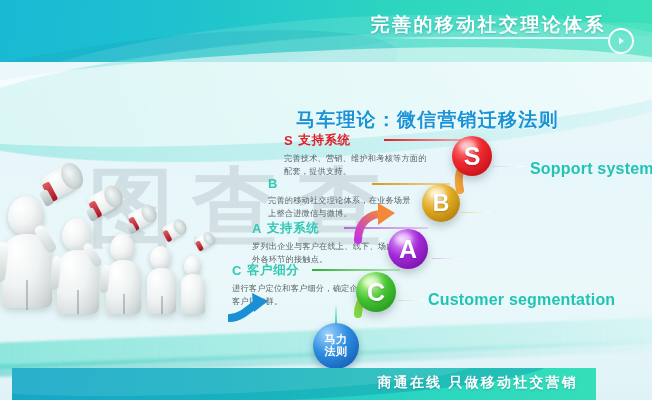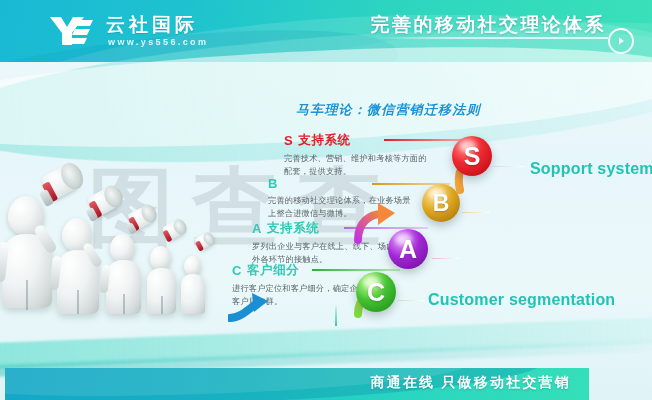--- a/index.html
+++ b/index.html
@@ -121,24 +121,23 @@
   }
   .mega-band{position:absolute;background:linear-gradient(180deg,#e05a63,#a8111f);border-radius:2px;}
   .mega-handle{position:absolute;background:linear-gradient(180deg,#e3e9e9,#aeb8b8);border-radius:3px;}
   .mega-mouth{
     position:absolute;border-radius:50%;
     background:radial-gradient(ellipse at 45% 35%,#f3f6f6 0%,#cfd7d7 55%,#9fa9a9 100%);
   }
 
   
   .main-title{
-    position:absolute;left:296px;top:101px;font-size:13px;font-weight:700;
+    position:absolute;left:296px;top:107px;font-size:19px;font-weight:700;
     color:#1993d6;letter-spacing:1.2px;white-space:nowrap;
     text-shadow:0 1px 0 rgba(255,255,255,.9);
-    font-style:italic;
   }
 
   
   .step{position:absolute;}
   .step-head{
     font-size:12.5px;font-weight:700;white-space:nowrap;letter-spacing:.6px;
     display:flex;align-items:center;gap:5px;
   }
   .step-letter{font-size:13px;font-weight:700;font-family:"Liberation Sans",sans-serif;}
   .step-rule{
@@ -188,21 +187,21 @@
     display:flex;flex-direction:column;align-items:center;justify-content:center;
     color:#fff;font-size:11px;font-weight:700;line-height:1.05;letter-spacing:.5px;
   }
   .hp-stem{
     position:absolute;left:335px;top:306px;width:2px;height:20px;
     background:linear-gradient(180deg,rgba(70,200,190,.15),#36c9b8);
   }
 
   
   .footer{
-    position:absolute;left:5px;bottom:0;width:584px;height:32px;
+    position:absolute;left:12px;bottom:0;width:584px;height:32px;
     background:linear-gradient(100deg,#17b6d6 0%,#1cc3cd 35%,#2ad6c0 70%,#35dfb9 100%);
     overflow:hidden;
   }
   .ftr-wave{
     position:absolute;left:-80px;top:-26px;width:620px;height:60px;
     border-radius:50%;background:rgba(13,140,172,.35);transform:rotate(-2deg);
   }
   .ftr-wave2{
     position:absolute;left:-60px;top:-14px;width:520px;height:40px;
     border-radius:50%;background:rgba(255,255,255,.10);transform:rotate(-2deg);
@@ -215,34 +214,20 @@
 </head>
 <body>
 
 <div id="poster">
 
   <div class="header">
     <div class="hdr-wave1"></div>
     <div class="hdr-wave2"></div>
     <div class="hdr-wave3"></div>
 
-    <div class="logo">
-      <div class="logo-mark">
-        <svg width="46" height="34" viewBox="0 0 46 34">
-          <g fill="#ffffff">
-            <polygon points="2,3 13,3 19,13 25,3 36,3 24,19 24,31 14,31 14,19"></polygon>
-            <polygon points="30,6 45,6 42,12 27,12"></polygon>
-            <polygon points="27,15 42,15 39,21 24,21"></polygon>
-            <polygon points="24,24 39,24 36,30 21,30"></polygon>
-          </g>
-        </svg>
-      </div>
-      <div class="logo-cn">云社国际</div>
-      <div class="logo-url">www.ys556.com</div>
-    </div>
 
     <div class="hdr-right">
       <div class="hdr-slogan">完善的移动社交理论体系</div>
       <div class="hdr-rule"></div>
       <div class="hdr-arrow">
         <svg width="10" height="10" viewBox="0 0 10 10">
             <polygon points="3,1.5 8,5 3,8.5" fill="#ffffff"></polygon>
           </svg>
       </div>
     </div>
@@ -413,20 +398,24 @@
   <div class="eng" style="left:530px;top:160px;">Sopport system</div>
 
   <div class="eng-rule" style="left:462px;top:212px;width:28px;background:linear-gradient(90deg,#e0cfa0,#ffffff);"></div>
 
   <div class="eng-rule" style="left:432px;top:258px;width:28px;background:linear-gradient(90deg,#d9bbe8,#ffffff);"></div>
 
   <div class="eng-rule" style="left:398px;top:300px;width:26px;background:linear-gradient(90deg,#bfe3bf,#ffffff);"></div>
   <div class="eng" style="left:428px;top:291px;">Customer segmentation</div>
 
   <div class="hp-stem"></div>
+  <div class="hp-badge">
+    <span>马力</span>
+    <span>法则</span>
+  </div>
 
   <div class="footer">
     <div class="ftr-wave"></div>
     <div class="ftr-wave2"></div>
     <div class="ftr-text">商通在线  只做移动社交营销</div>
   </div>
 
 </div>
 
 </body></html>

